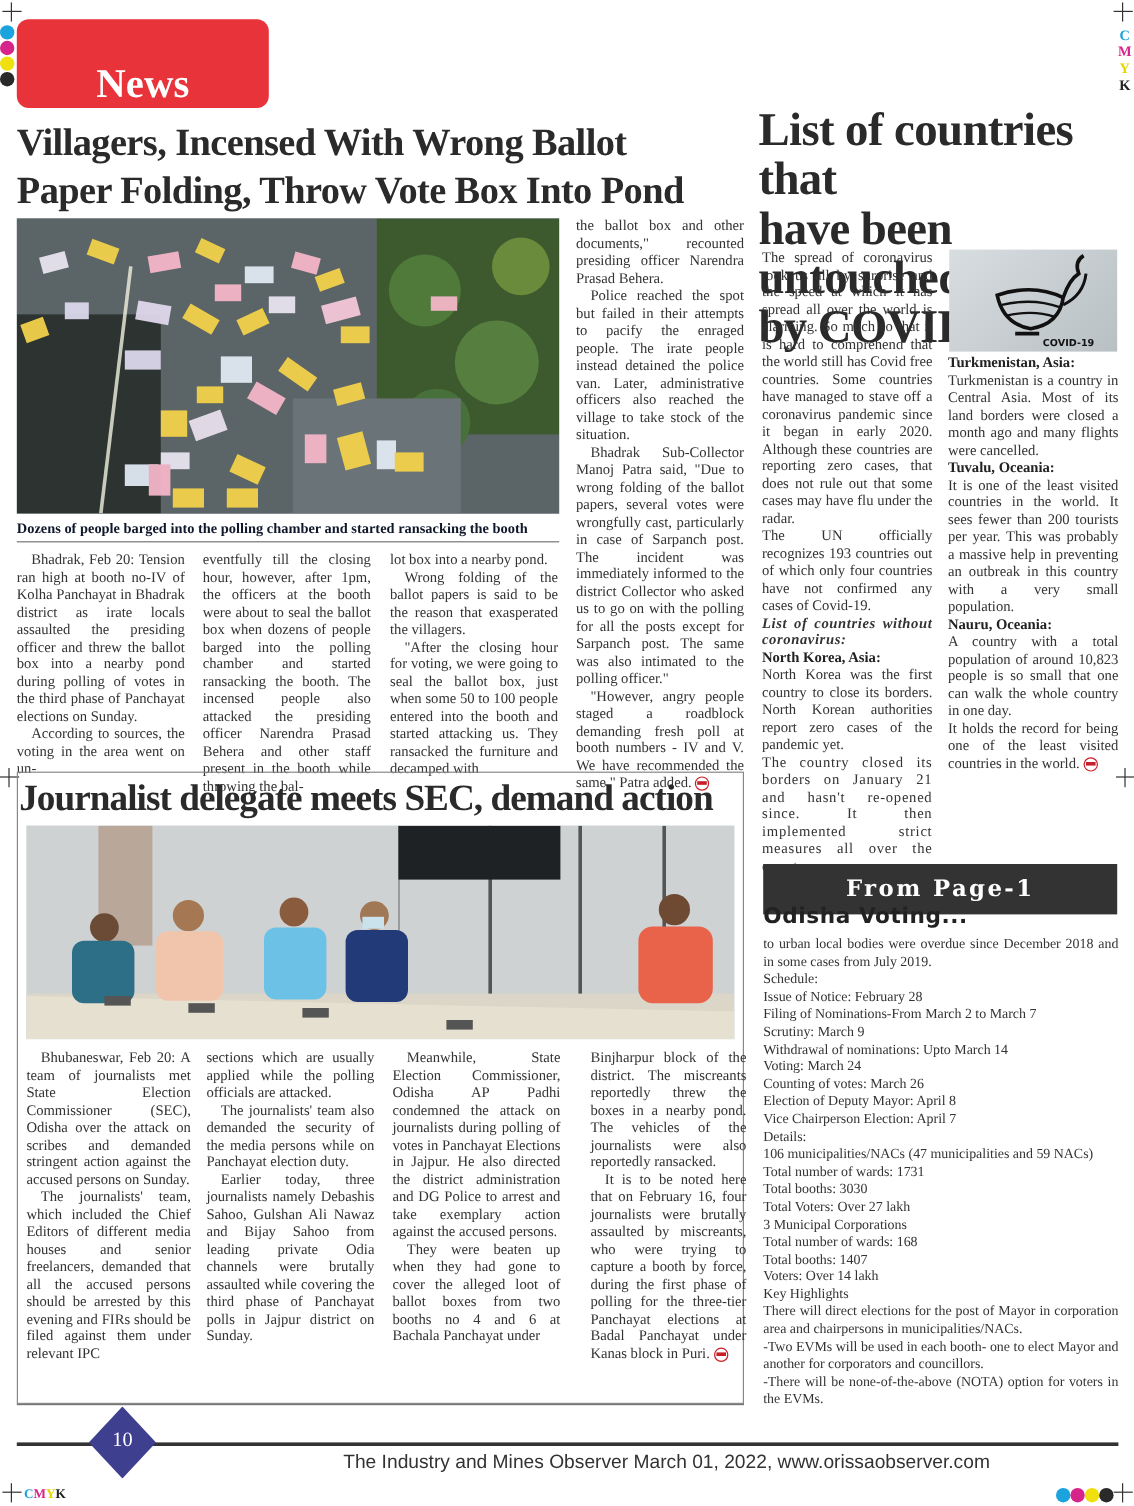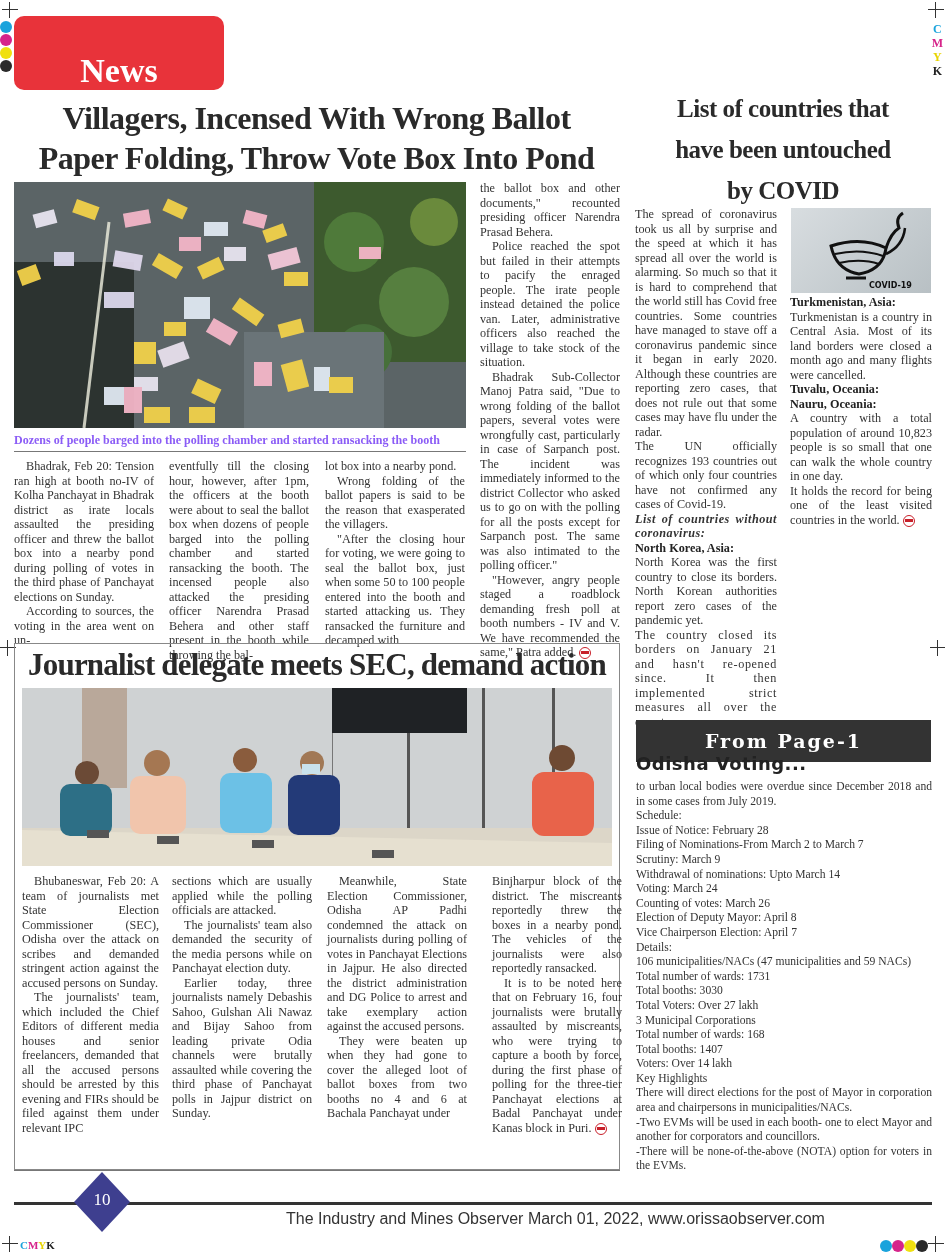--- a/index.html
+++ b/index.html
@@ -15,33 +15,33 @@
   .dot { position: absolute; width: 12px; height: 12px; border-radius: 50%; }
 
   .cmyk-v { position: absolute; right: 2px; top: 22px; font-family: "Liberation Serif", serif; font-weight: bold; font-size: 12px; line-height: 14px; text-align: center; }
   .cmyk-v span { display: block; }
 
   
   .news-tab { position: absolute; left: 14px; top: 16px; width: 210px; height: 74px; background: #e8333a; border-radius: 10px; display: flex; align-items: center; justify-content: center; }
   .news-tab span { color: #fff; font-family: "Liberation Serif", serif; font-weight: bold; font-size: 34px; margin-top: 36px; }
 
   
-  .headline { position: absolute; font-family: "Liberation Serif", serif; font-weight: bold; color: #2a2a2a; text-align: center; letter-spacing: -0.5px; }
+  .headline { position: absolute; font-family: "Liberation Serif", serif; font-weight: bold; color: #2a2a2a; letter-spacing: -0.5px; }
 
   .body-text { position: absolute; font-family: "Liberation Serif", serif; font-size: 12.2px; line-height: 14.5px; color: #333; text-align: justify; hyphens: manual; }
   .body-text p { text-indent: 12px; }
   .body-text p.noind { text-indent: 0; }
 
   .end-mark { display: inline-block; width: 12px; height: 12px; border-radius: 50%; border: 1.5px solid #c8202a; background: #fff; vertical-align: middle; position: relative; margin-left: 3px; }
   .end-mark::after { content: ""; position: absolute; left: 1px; right: 1px; top: 3px; height: 3px; background: #c8202a; }
 
   
   .pond-photo { position: absolute; left: 14px; top: 182px; width: 452px; height: 246px; overflow: hidden; background: #4a5356; }
 
-  .caption { position: absolute; left: 14px; top: 433px; font-family: "Liberation Serif", serif; font-weight: bold; font-size: 12px; color: #8b5cf6; }
+  .caption { position: absolute; left: 14px; top: 433px; font-family: "Liberation Serif", serif; font-weight: bold; font-size: 12px; color: #0f172a; }
   .rule { position: absolute; background: #777; }
 
   
   .covid-photo { position: absolute; left: 791px; top: 208px; width: 140px; height: 85px; background: linear-gradient(135deg, #d8dde0, #b8c0c4); overflow: hidden; }
 
   .subhead { font-weight: bold; color: #222; }
   .subhead-it { font-weight: bold; font-style: italic; letter-spacing: 0.5px; }
 
   
   .from-bar { position: absolute; left: 636px; top: 720px; width: 295px; height: 42px; background: #333; color: #fff; display: flex; align-items: center; justify-content: center; font-family: "DejaVu Serif", serif; font-weight: bold; font-size: 19px; letter-spacing: 2px; }
@@ -158,21 +158,21 @@
   <p><span>Wrong folding of the ballot papers is said to be the reason that exasperated the villagers.</span></p>
   <p>"After the closing hour for voting, we were going to seal the ballot box, just when some 50 to 100 people entered into the booth and started attacking us. They ransacked the furniture and decamped with</p>
 </div>
 <div class="body-text" style="left:480px;top:181px;width:140px;">
   <p class="noind">the ballot box and other documents," recounted presiding officer Narendra Prasad Behera.</p>
   <p><span>Police reached the spot but failed in their attempts to pacify the enraged people. The irate people instead detained the police van. Later, administrative officers also reached the village to take stock of the situation.</span></p>
   <p><span>Bhadrak Sub-Collector Manoj Patra said, "Due to wrong folding of the ballot papers, several votes were wrongfully cast, particularly in case of Sarpanch post. The incident was immediately informed to the district Collector who asked us to go on with the polling for all the posts except for Sarpanch post. The same was also intimated to the polling officer."</span></p>
   <p><span>"However, angry people staged a roadblock demanding fresh poll at booth numbers - IV and V. We have recommended the same," Patra added.</span><span class="end-mark"></span></p>
 </div>
 
-<div class="headline" style="left:632px;top:88px;width:302px;font-size:25px;line-height:41px;">
+<div class="headline" style="left:632px;top:88px;width:302px;font-size:39px;line-height:41px;">
   <div>List of countries that</div>
   <div>have been untouched</div>
   <div>by COVID</div>
 </div>
 
 <div class="body-text" style="left:635px;top:207px;width:142px;">
   <p class="noind">The spread of coronavirus took us all by surprise and the speed at which it has spread all over the world is alarming. So much so that it is hard to comprehend that the world still has Covid free countries. Some countries have managed to stave off a coronavirus pandemic since it began in early 2020. Although these countries are reporting zero cases, that does not rule out that some cases may have flu under the radar.</p>
   <p class="noind">The UN officially recognizes 193 countries out of which only four countries have not confirmed any cases of Covid-19.</p>
   <p class="noind subhead-it">List of countries without coronavirus:</p>
   <p class="noind subhead">North Korea, Asia:</p>
@@ -189,20 +189,21 @@
     <path d="M95 46 Q112 38 114 20" fill="none" stroke="#111" stroke-width="2.5"></path>
     <path d="M55 70 L75 70" stroke="#111" stroke-width="3"></path>
     <text x="78" y="80" font-family="DejaVu Sans, sans-serif" font-size="8" font-weight="bold" fill="#111">COVID-19</text>
   </svg>
 </div>
 
 <div class="body-text" style="left:790px;top:295px;width:142px;">
   <p class="noind subhead">Turkmenistan, Asia:</p>
   <p class="noind">Turkmenistan is a country in Central Asia. Most of its land borders were closed a month ago and many flights were cancelled.</p>
   <p class="noind subhead">Tuvalu, Oceania:</p>
+  <p class="noind">It is one of the least visited countries in the world. It sees fewer than 200 tourists per year. This was probably a massive help in preventing an outbreak in this country with a very small population.</p>
   <p class="noind subhead">Nauru, Oceania:</p>
   <p class="noind">A country with a total population of around 10,823 people is so small that one can walk the whole country in one day.</p>
   <p class="noind"><span>It holds the record for being one of the least visited countries in the world.</span><span class="end-mark"></span></p>
 </div>
 
 <div class="from-bar">
   <span>From Page-1</span>
 </div>
 <div class="odisha-head">Odisha Voting...</div>
 <div class="odisha-body">

